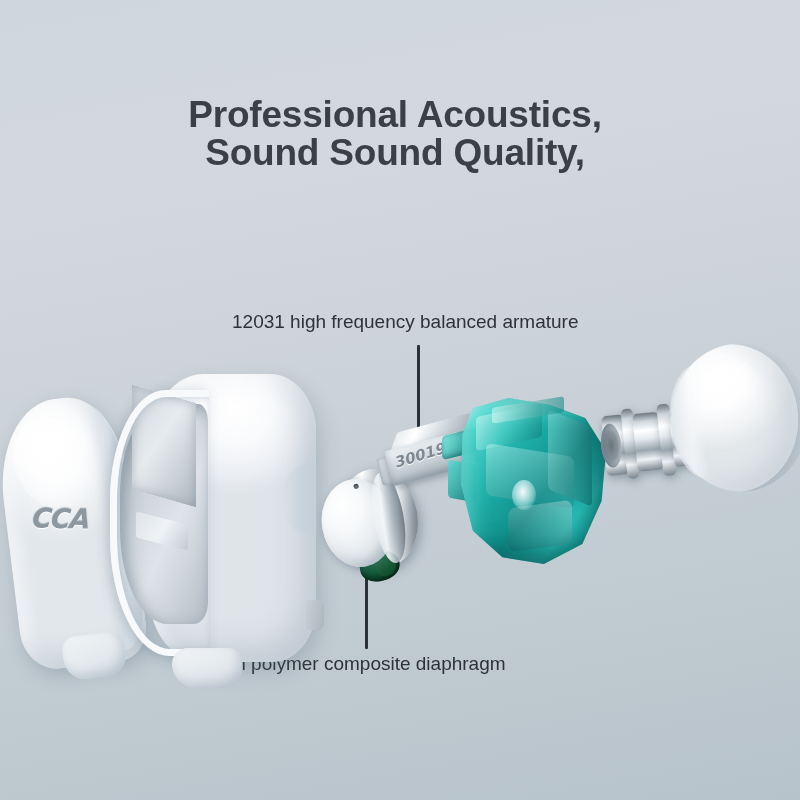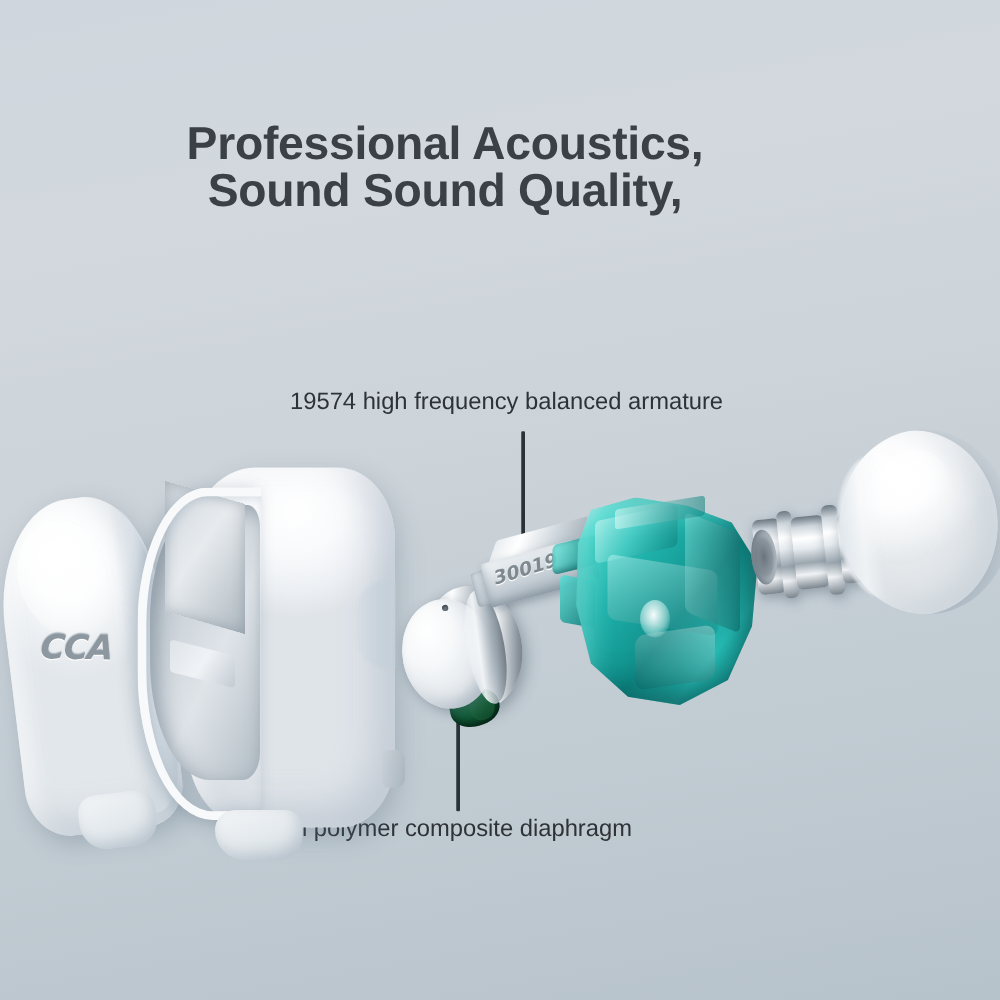--- a/index.html
+++ b/index.html
@@ -22,20 +22,21 @@
     position: absolute;
     top: 96px;
     left: 0;
     width: 712px;
     text-align: center;
     color: #3b4046;
     font-size: 37px;
     font-weight: bold;
     line-height: 38px;
     letter-spacing: -0.2px;
+    padding-left: 39px;
   }
   #headline .hl { display: block; white-space: nowrap; }
 
   
   .callout {
     position: absolute;
     color: #2e3338;
     font-size: 19px;
     font-weight: normal;
     white-space: nowrap;
@@ -401,21 +402,21 @@
 </head>
 <body>
 
 <div id="stage">
 
   <div id="headline">
     <span class="hl">Professional Acoustics,</span>
     <span class="hl">Sound Sound Quality,</span>
   </div>
 
-  <div class="callout" id="callout-ba">19574 high frequency balanced armature</div>
+  <div class="callout" id="callout-ba">12031 high frequency balanced armature</div>
   <div class="leader" id="leader-ba"></div>
 
   <div class="callout" id="callout-dd">10mm polymer composite diaphragm</div>
   <div class="leader" id="leader-dd"></div>
 
   <div class="part" id="faceplate">
     <div class="fp-body"></div>
     <div class="fp-rim"></div>
     <div class="fp-gloss"></div>
     <div class="fp-tail"></div>

